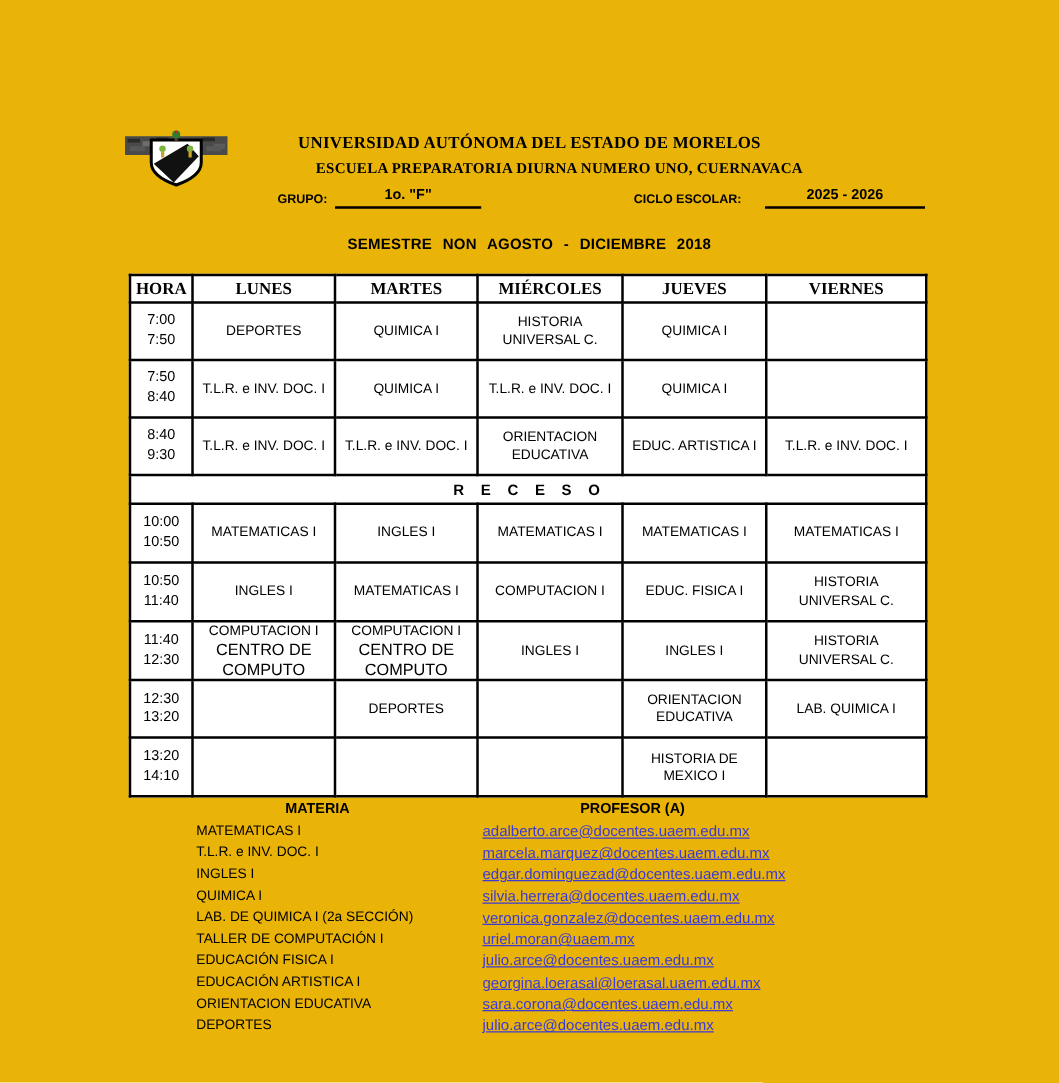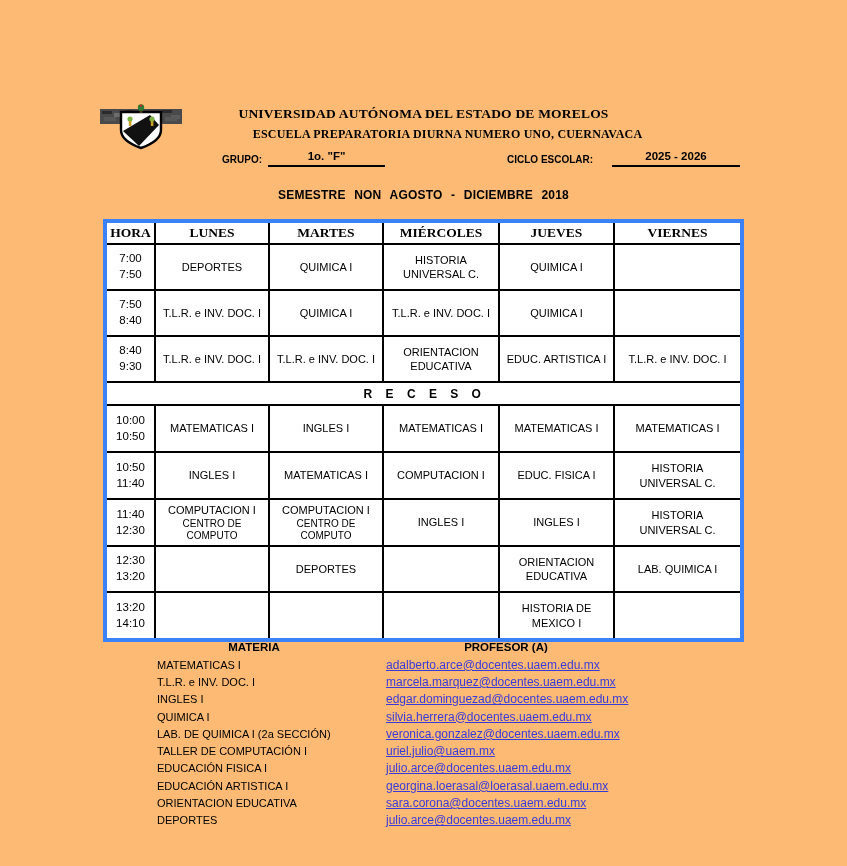--- a/index.html
+++ b/index.html
@@ -1,17 +1,17 @@
 <!DOCTYPE html>
 <html><head>
 <meta charset="utf-8">
 <style>
   html,body{margin:0;padding:0;background:#ffffff;}
   .page{
-    position:relative;width:847px;height:866px;background:#fdba74;
+    position:relative;width:847px;height:866px;background:#eab308;
     font-family:"Liberation Sans",sans-serif;color:#000;overflow:hidden;
   }
   
   .logo{position:absolute;left:99px;top:104px;width:84px;height:47px;}
   .u-title{
     position:absolute;top:106px;left:0;width:100%;text-align:center;
     font-family:"Liberation Serif",serif;font-weight:700;font-size:13.5px;letter-spacing:.2px;
   }
   .u-school{
     position:absolute;top:127px;left:0;width:100%;text-align:center;
@@ -26,29 +26,29 @@
   #grupoValue{left:268px;width:117px;}
   #cicloLabel{left:507px;}
   #cicloValue{left:612px;width:128px;}
   .semester{
     position:absolute;top:188px;left:0;width:100%;text-align:center;
     font-weight:700;font-size:12px;word-spacing:5px;letter-spacing:.2px;
   }
   
   table.tt{
     position:absolute;left:103px;top:219px;border-collapse:collapse;table-layout:fixed;
-    border:4px solid #3b82f6;background:#fff;
+    border:1px solid #3b82f6;background:#fff;
   }
   .tt th,.tt td{border:2px solid #000;padding:0 5px;text-align:center;vertical-align:middle;}
   .tt th{
     font-family:"Liberation Serif",serif;font-weight:700;font-size:13.5px;height:20px;padding:0 1px;
   }
   .tt td.time{font-weight:400;font-size:11.5px;line-height:1.35;}
   .tt .main{font-size:11px;line-height:1.3;}
-  .tt .sub{font-size:10px;line-height:1.2;}
+  .tt .sub{font-size:13px;line-height:1.2;}
   .tt tr.h44 td{height:44px;}
   .tt tr.h45 td{height:45px;}
   .tt td.receso{height:21px;font-weight:700;font-size:12px;letter-spacing:2.5px;word-spacing:5px;}
   
   .staff-h{position:absolute;top:641px;font-weight:700;font-size:11.5px;text-align:center;}
   #materiaH{left:142px;width:224px;text-align:center;}
   #profH{left:386px;width:240px;}
   .staff-rows{position:absolute;left:157px;top:656px;}
   .staff-row{display:flex;align-items:center;height:17.3px;}
   .subj{width:229px;font-size:11px;white-space:nowrap;}
@@ -352,21 +352,21 @@
     <div class="staff-row">
       <span class="subj">QUIMICA I</span>
       <a class="email">silvia.herrera@docentes.uaem.edu.mx</a>
     </div>
     <div class="staff-row">
       <span class="subj">LAB. DE QUIMICA I (2a SECCIÓN)</span>
       <a class="email">veronica.gonzalez@docentes.uaem.edu.mx</a>
     </div>
     <div class="staff-row">
       <span class="subj">TALLER DE COMPUTACIÓN I</span>
-      <a class="email">uriel.julio@uaem.mx</a>
+      <a class="email">uriel.moran@uaem.mx</a>
     </div>
     <div class="staff-row">
       <span class="subj">EDUCACIÓN FISICA I</span>
       <a class="email">julio.arce@docentes.uaem.edu.mx</a>
     </div>
     <div class="staff-row">
       <span class="subj">EDUCACIÓN ARTISTICA I</span>
       <a class="email">georgina.loerasal@loerasal.uaem.edu.mx</a>
     </div>
     <div class="staff-row">

